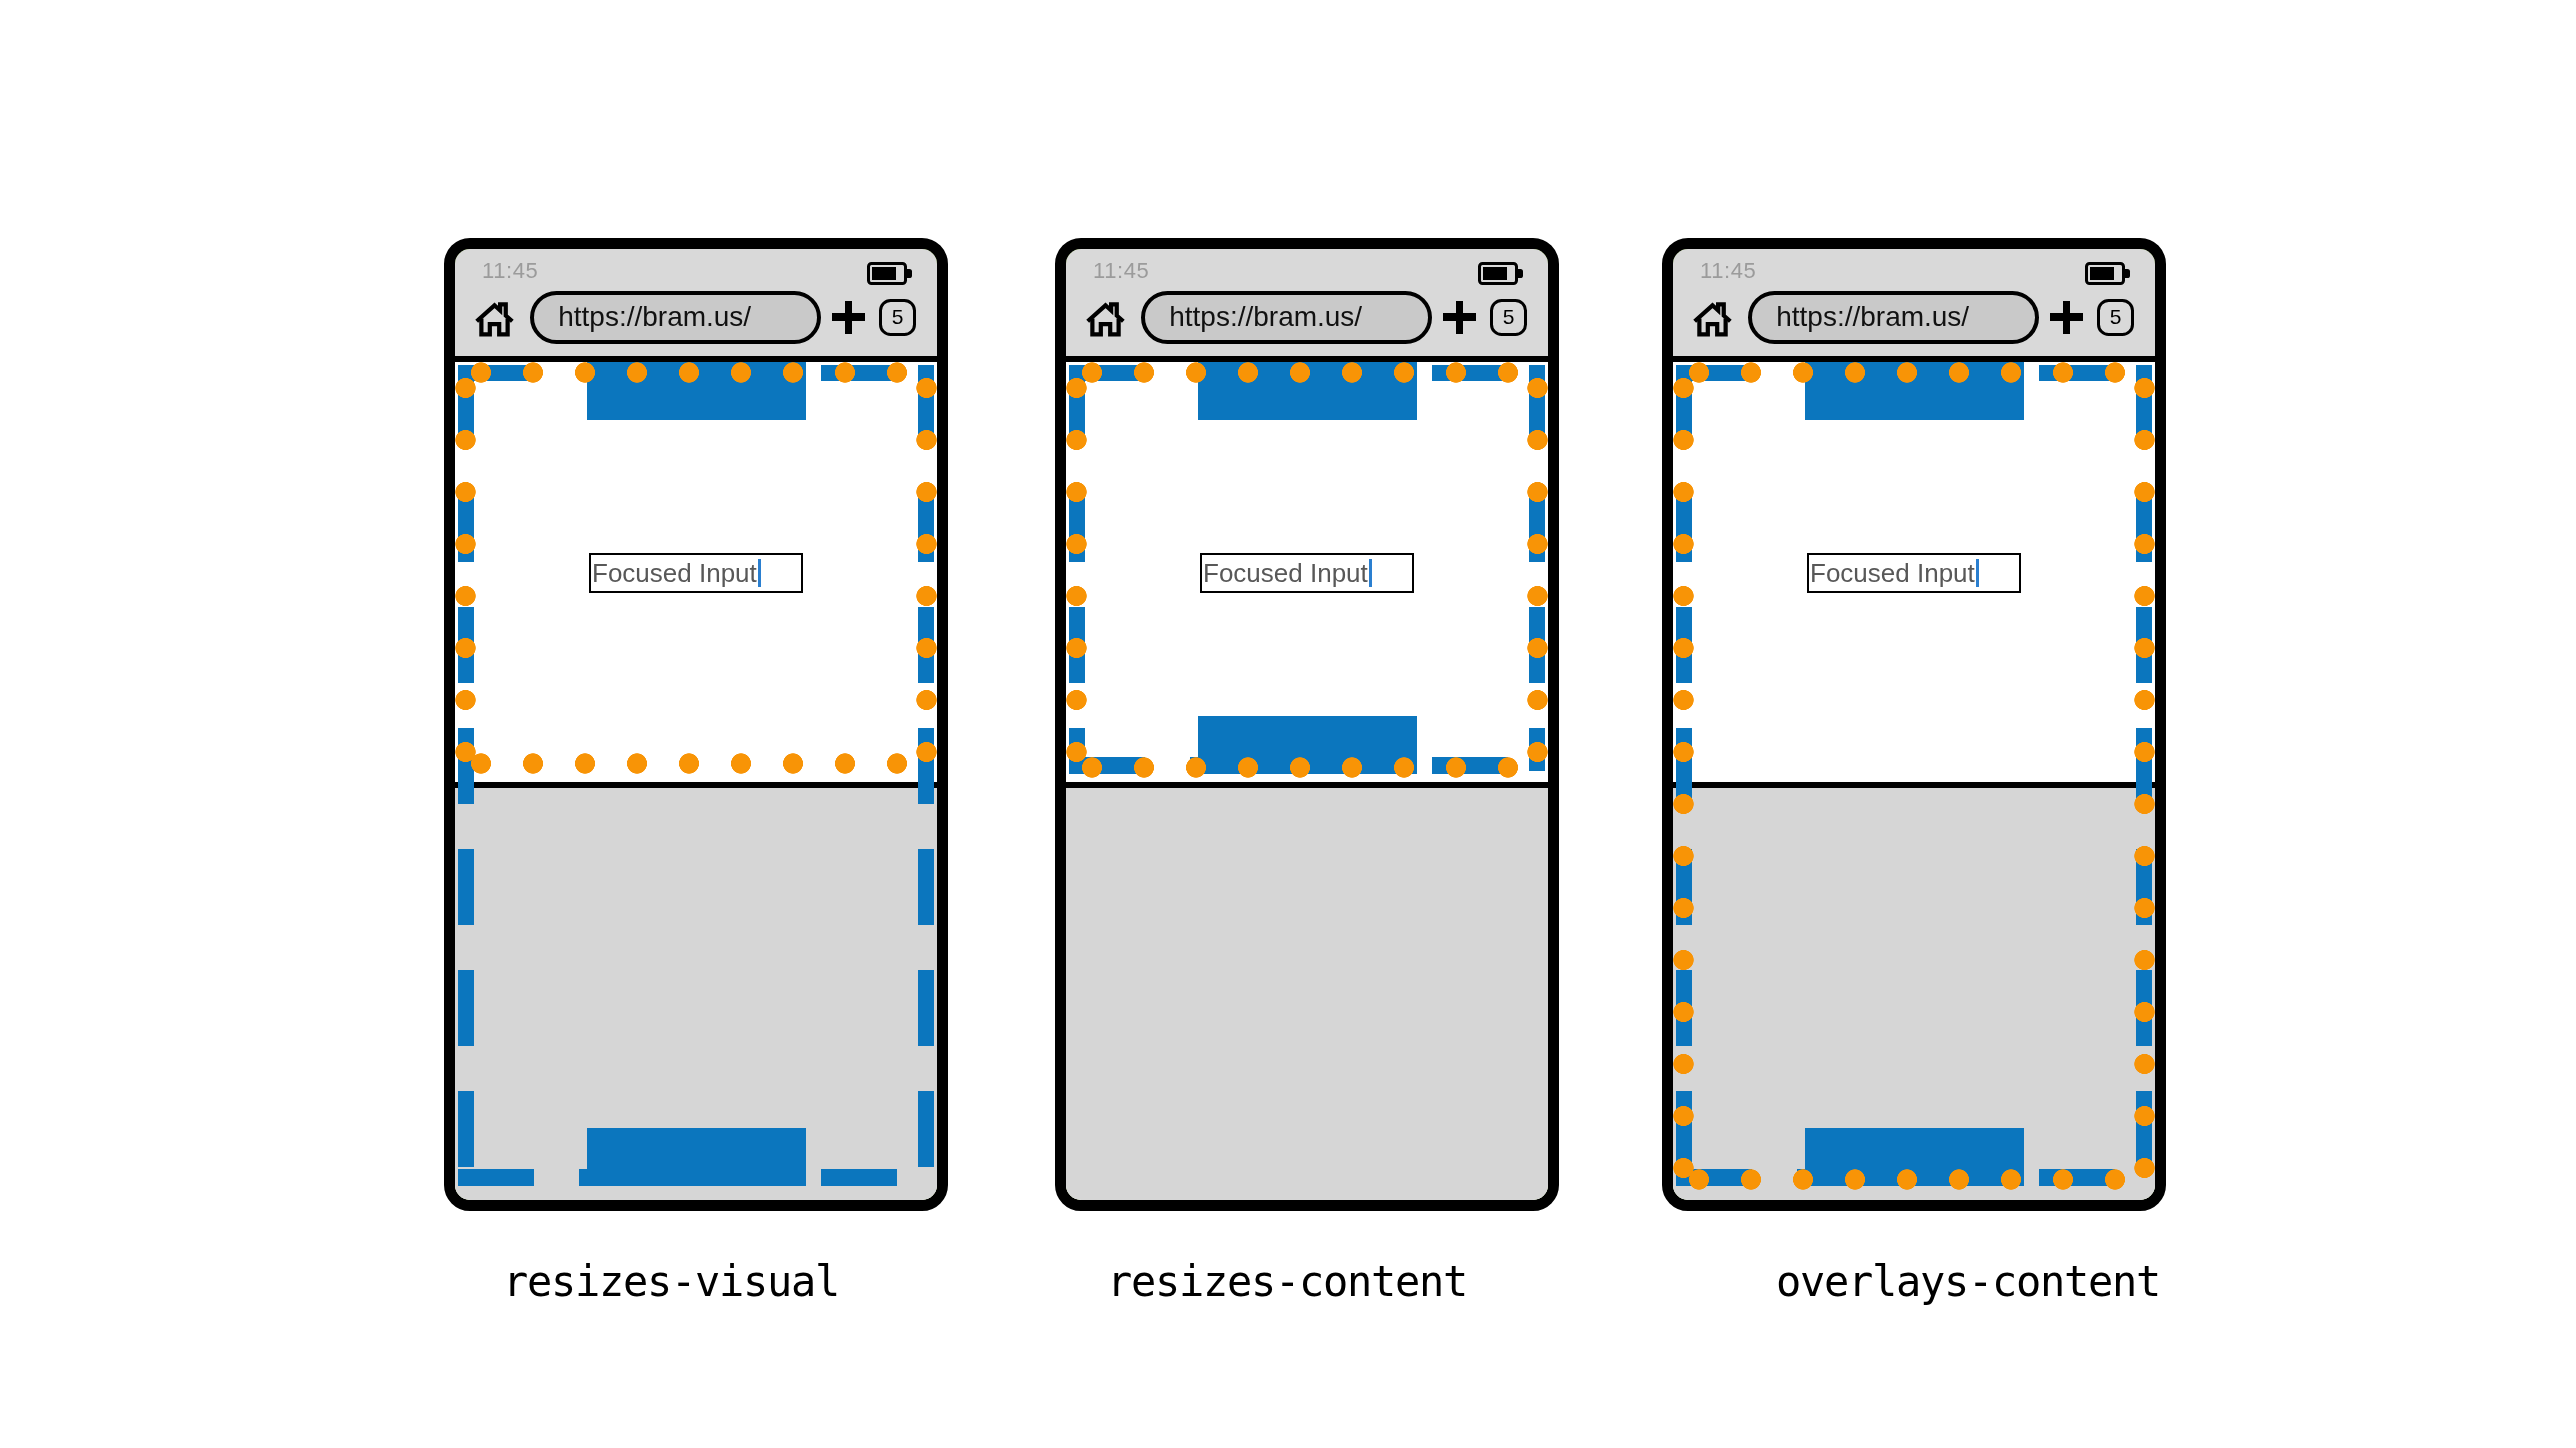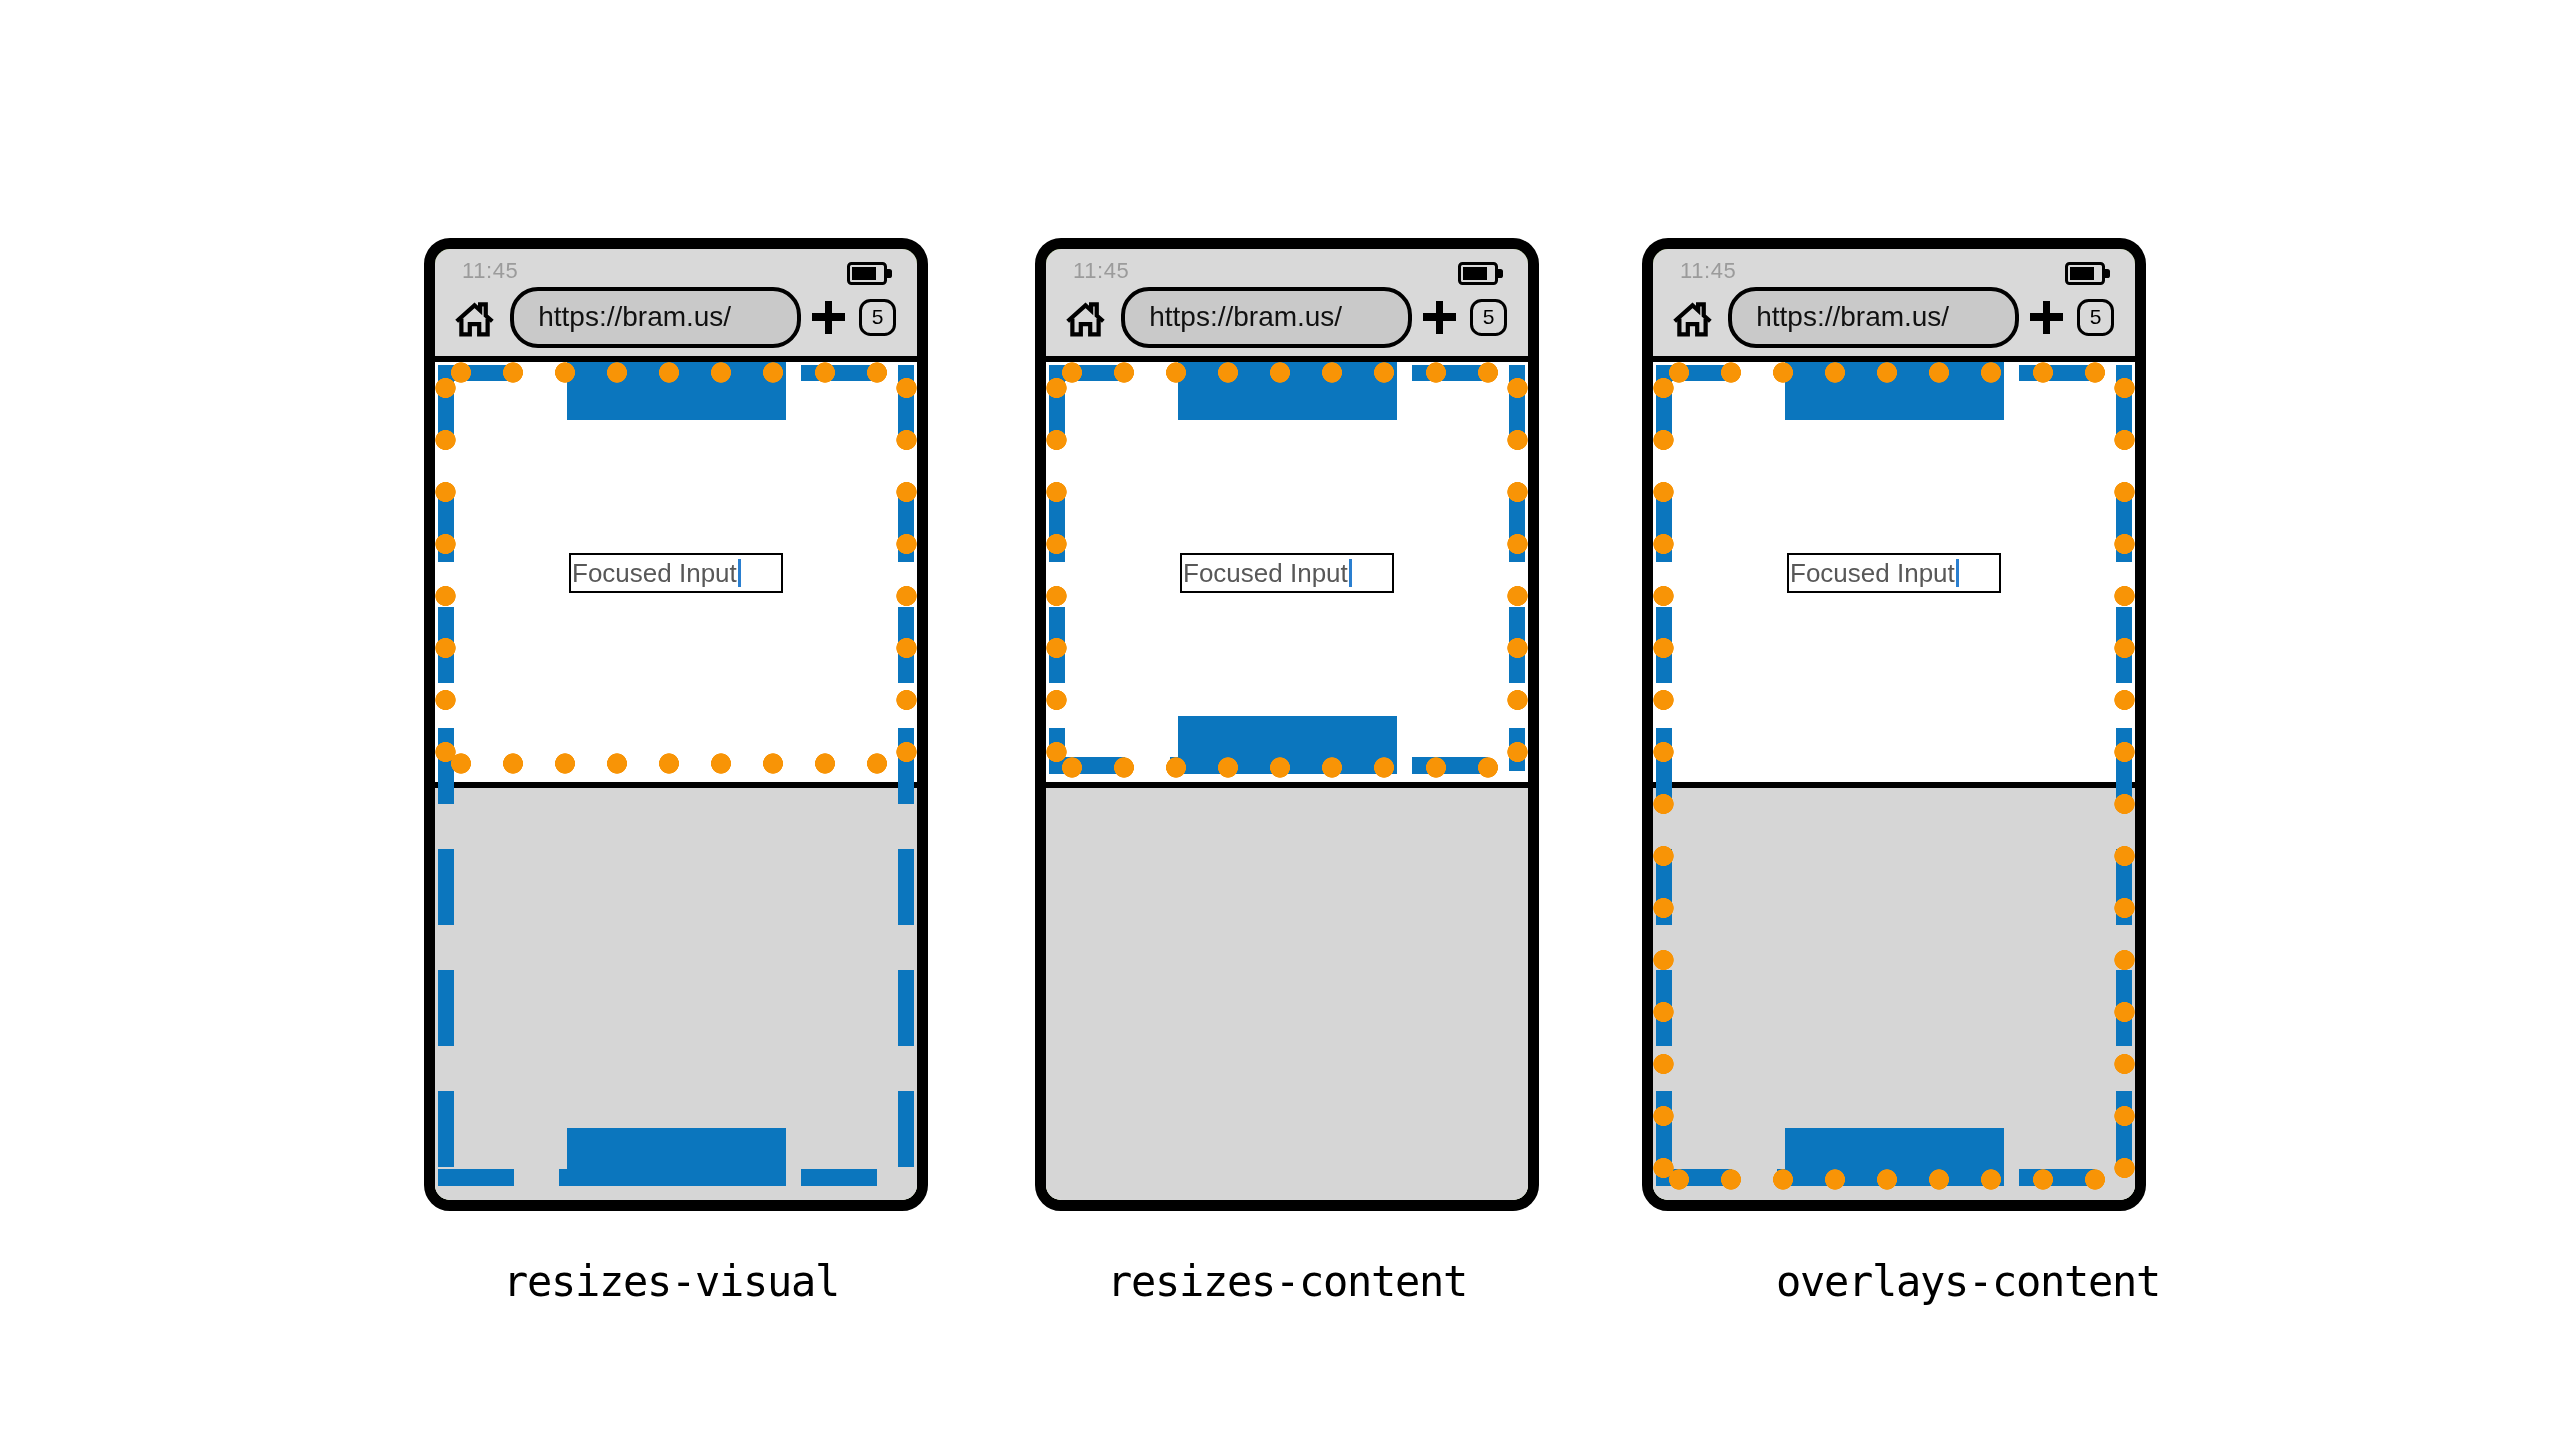--- a/index.html
+++ b/index.html
@@ -17,21 +17,21 @@
   html,body { background:#ffffff; }
   body {
     width:2576px; height:1449px; position:relative; overflow:hidden;
     font-family:"Liberation Sans", sans-serif;
   }
 
   
   .phone {
     position:absolute; top:238px; width:504px; height:973px;
     background:#4d7c0f; border:11px solid var(--frame-black);
-    border-radius:26px; overflow:hidden;
+    border-radius:26px; overflow:hidden;margin-left:20px;
   }
   .phone.p0 { left:424px; }
   .phone.p1 { left:1035px; }
   .phone.p2 { left:1642px; }
 
   
   .chrome {
     position:absolute; top:0; left:0; right:0; height:113px;
     background:var(--chrome-gray); border-bottom:6.4px solid var(--frame-black);
     z-index:6;
@@ -45,21 +45,21 @@
   .battery .fill { position:absolute; left:1.9px; top:1.9px; bottom:1.9px; width:24px; background:var(--frame-black); }
   .battery .nub { position:absolute; right:-7.7px; top:3.9px; width:5.2px; height:9px;
     background:var(--frame-black); border-radius:0 2.6px 2.6px 0; }
 
   .navrow {
     position:absolute; left:0; right:0; bottom:5.2px; height:67px;
     display:flex; align-items:center; padding:0 14px 0 16.7px;
   }
   .home { width:45px; height:45px; flex:0 0 auto; cursor:pointer; }
   .pill {
-    margin-left:13px; width:291px; height:61px; flex:0 0 auto;
+    margin-left:13px; width:291px; height:53px; flex:0 0 auto;
     background:var(--pill-gray); border:4.5px solid var(--frame-black);
     border-radius:28px; display:flex; align-items:center; padding-left:24.5px;
     font-size:28px; color:#111; white-space:nowrap; overflow:hidden;
   }
   .plus { margin-left:10.3px; position:relative; width:35px; height:35px; flex:0 0 auto; cursor:pointer; }
   .plus .ph { position:absolute; left:1.3px; right:1.3px; top:50%; margin-top:-3.9px; height:7.7px; background:var(--frame-black); }
   .plus .pv { position:absolute; top:1.3px; bottom:1.3px; left:50%; margin-left:-3.9px; width:7.7px; background:var(--frame-black); }
   .tabbox {
     margin-left:13px; width:37px; height:37px; flex:0 0 auto;
     border:3.9px solid var(--frame-black); border-radius:11.6px;

